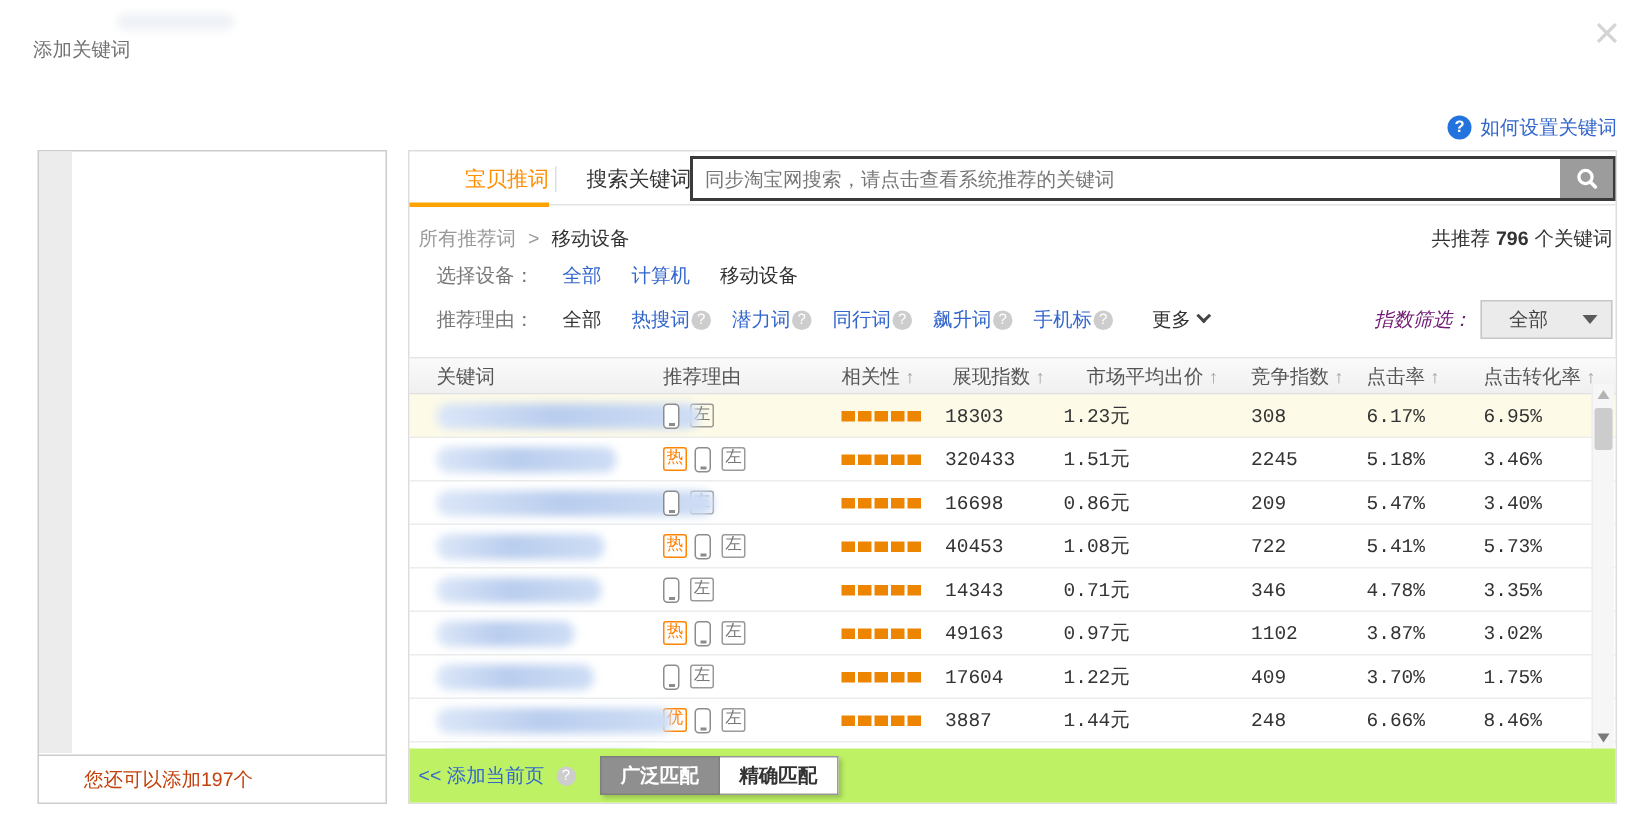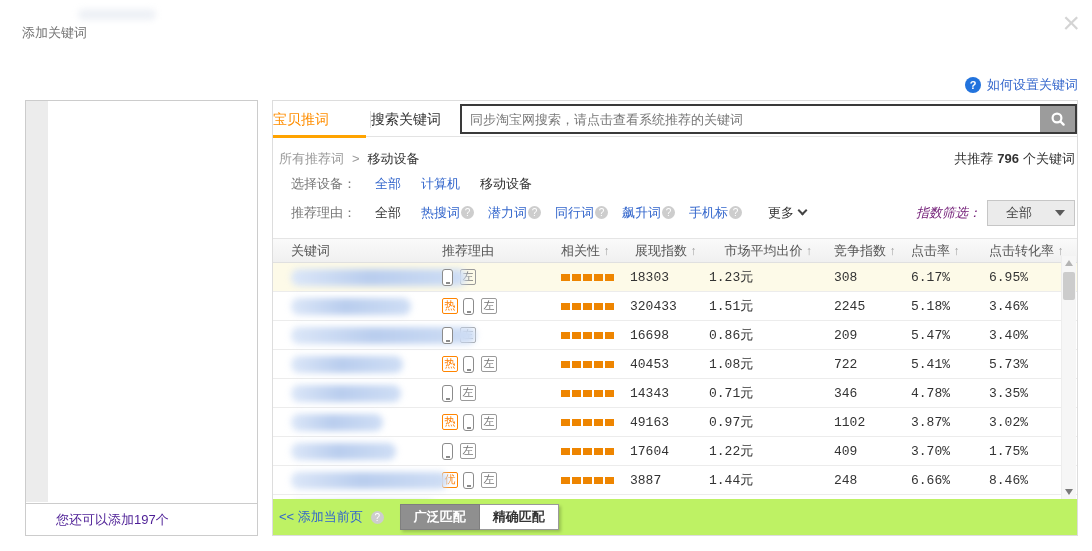--- a/index.html
+++ b/index.html
@@ -17,29 +17,29 @@
   .help-row { position:absolute; top:76px; right:14px; display:flex; align-items:center; gap:6px; }
   .help-icon { width:16px; height:16px; border-radius:50%; background:#2273dd; color:#fff;
     font-size:11px; font-weight:bold; text-align:center; line-height:16px; }
   .help-link { color:#36c; font-size:13px; cursor:pointer; }
 
   
   .left-panel { position:absolute; left:25px; top:100px; width:233px; height:436px;
     border:1px solid #ccc; background:#fff; }
   .left-gutter { position:absolute; left:0; top:0; width:22px; height:calc(100% - 33px); background:#ececec; }
   .left-footer { position:absolute; left:0; right:0; bottom:0; height:32px; border-top:1px solid #ccc;
-    line-height:31px; padding-left:30px; color:#4c1d95; font-size:13px; }
+    line-height:31px; padding-left:30px; color:#c2410c; font-size:13px; }
 
   
   .right-panel { position:absolute; left:272px; top:100px; width:806px; height:436px;
     border:1px solid #ddd; background:#fff; }
 
   
   .tabs-row { position:relative; height:36px; border-bottom:1px solid #e3e3e3; }
-  .tab { position:absolute; top:0; height:36px; line-height:36px; text-align:left; cursor:pointer; font-size:14px; }
+  .tab { position:absolute; top:0; height:36px; line-height:36px; text-align:right; cursor:pointer; font-size:14px; }
   .tab-1 { left:0; width:93px; color:#ff8e00; }
   .tab-underline { position:absolute; left:0; bottom:-2px; width:93px; height:3px; background:#ffa300; }
   .tab-divider { position:absolute; left:97px; top:10px; width:1px; height:17px; background:#ddd; }
   .tab-2 { left:98px; width:90px; color:#333; }
   .search-box { position:absolute; left:187px; top:3px; width:617px; height:30px;
     border:2px solid #3a3a3a; background:#fff; display:flex; }
   .search-input { flex:1; border:none; outline:none; padding:0 8px; font-size:13px; color:#555;
     font-family:"Liberation Sans","DejaVu Sans",sans-serif; }
   .search-input::placeholder { color:#777; opacity:1; }
   .search-btn { width:35px; height:26px; background:#9c9c9c; border:none; cursor:pointer;

